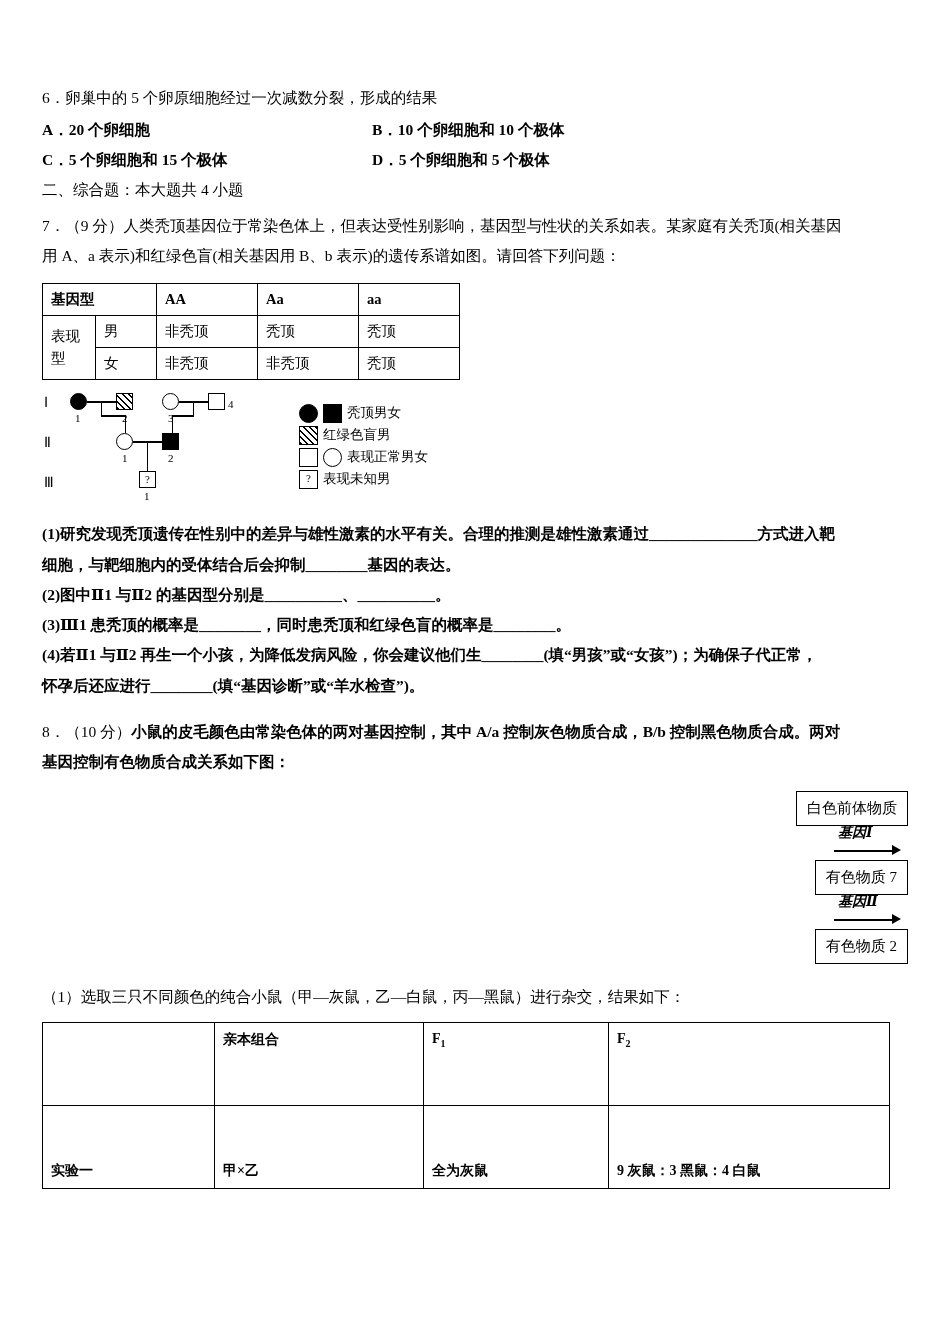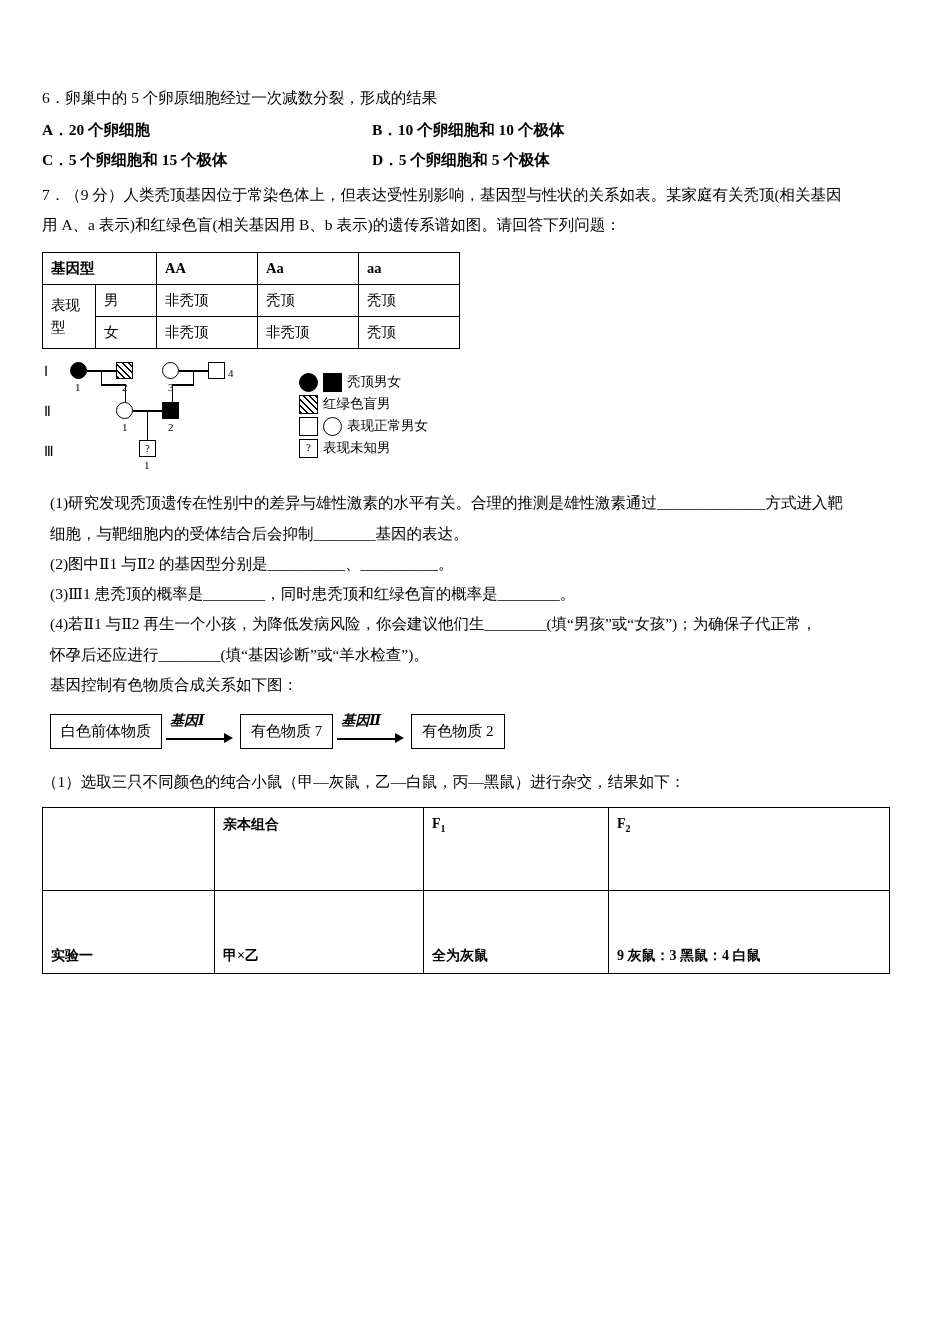--- a/index.html
+++ b/index.html
@@ -48,21 +48,21 @@
   .section-title {
     font-size: 15.5px;
     margin: 4px 0 10px 0;
   }
   .para {
     font-size: 15.5px;
     line-height: 1.95;
     margin: 0;
     text-align: justify;
   }
-  .para.bold { font-weight: normal; margin-left: 8px; }
+  .para.bold { font-weight: bold; }
 
   
   table.gtable {
     border-collapse: collapse;
     margin: 12px 0 10px 0;
     font-size: 14.5px;
     font-family: Liberation Serif, serif;
   }
   table.gtable td {
     border: 1px solid #000;
@@ -139,23 +139,24 @@
     display: flex;
     align-items: center;
     height: 22px;
   }
   .legend-row .lsym { margin-right: 5px; position: relative; }
   .legend .circle, .legend .square, .legend .qmark { position: static; display:inline-block; vertical-align: middle;}
 
   
   .flow {
     display: flex;
-    align-items: flex-start;
+    align-items: flex-end;
     margin: 14px 0 18px 8px;
     font-size: 15px;
+    flex-direction: column;
   }
   .flow .boxf {
     border: 1.4px solid #000;
     padding: 7px 10px;
     white-space: nowrap;
   }
   .arrowwrap {
     position: relative;
     width: 78px;
     height: 34px;
@@ -217,20 +218,21 @@
     </div>
     <div class="opts">
       <div>A．20 个卵细胞</div>
       <div>B．10 个卵细胞和 10 个极体</div>
     </div>
     <div class="opts">
       <div>C．5 个卵细胞和 15 个极体</div>
       <div>D．5 个卵细胞和 5 个极体</div>
     </div>
 
+    <div class="section-title">二、综合题：本大题共 4 小题</div>
 
     <div class="para">
       <span>7</span>．<span>（9 分）</span><span>人类秃顶基因位于常染色体上，但表达受性别影响，基因型与性状的关系如表。某家庭有关秃顶(相关基因</span>
     </div>
     <div class="para">用 A、a 表示)和红绿色盲(相关基因用 B、b 表示)的遗传系谱如图。请回答下列问题：</div>
 
     <table class="gtable">
       <tbody>
           <tr>
         <td class="hdr" colspan="2">基因型</td>
@@ -312,20 +314,23 @@
       </div>
     </div>
 
     <div class="para bold">(1)研究发现秃顶遗传在性别中的差异与雄性激素的水平有关。合理的推测是雄性激素通过______________方式进入靶</div>
     <div class="para bold">细胞，与靶细胞内的受体结合后会抑制________基因的表达。</div>
     <div class="para bold">(2)图中Ⅱ1 与Ⅱ2 的基因型分别是__________、__________。</div>
     <div class="para bold">(3)Ⅲ1 患秃顶的概率是________，同时患秃顶和红绿色盲的概率是________。</div>
     <div class="para bold">(4)若Ⅱ1 与Ⅱ2 再生一个小孩，为降低发病风险，你会建议他们生________(填“男孩”或“女孩”)；为确保子代正常，</div>
     <div class="para bold">怀孕后还应进行________(填“基因诊断”或“羊水检查”)。</div>
 
+    <div class="para" style="margin-top:16px;">
+      <span>8</span>．<span>（10 分）</span><span class="bold">小鼠的皮毛颜色由常染色体的两对基因控制，其中 A/a 控制灰色物质合成，B/b 控制黑色物质合成。两对</span>
+    </div>
     <div class="para bold">基因控制有色物质合成关系如下图：</div>
 
     <div class="flow">
       <div class="boxf">白色前体物质</div>
       <div class="arrowwrap">
         <div class="lbl">基因Ⅰ</div>
         <div class="shaft"></div>
         <div class="head"></div>
       </div>
       <div class="boxf">有色物质 7</div>

